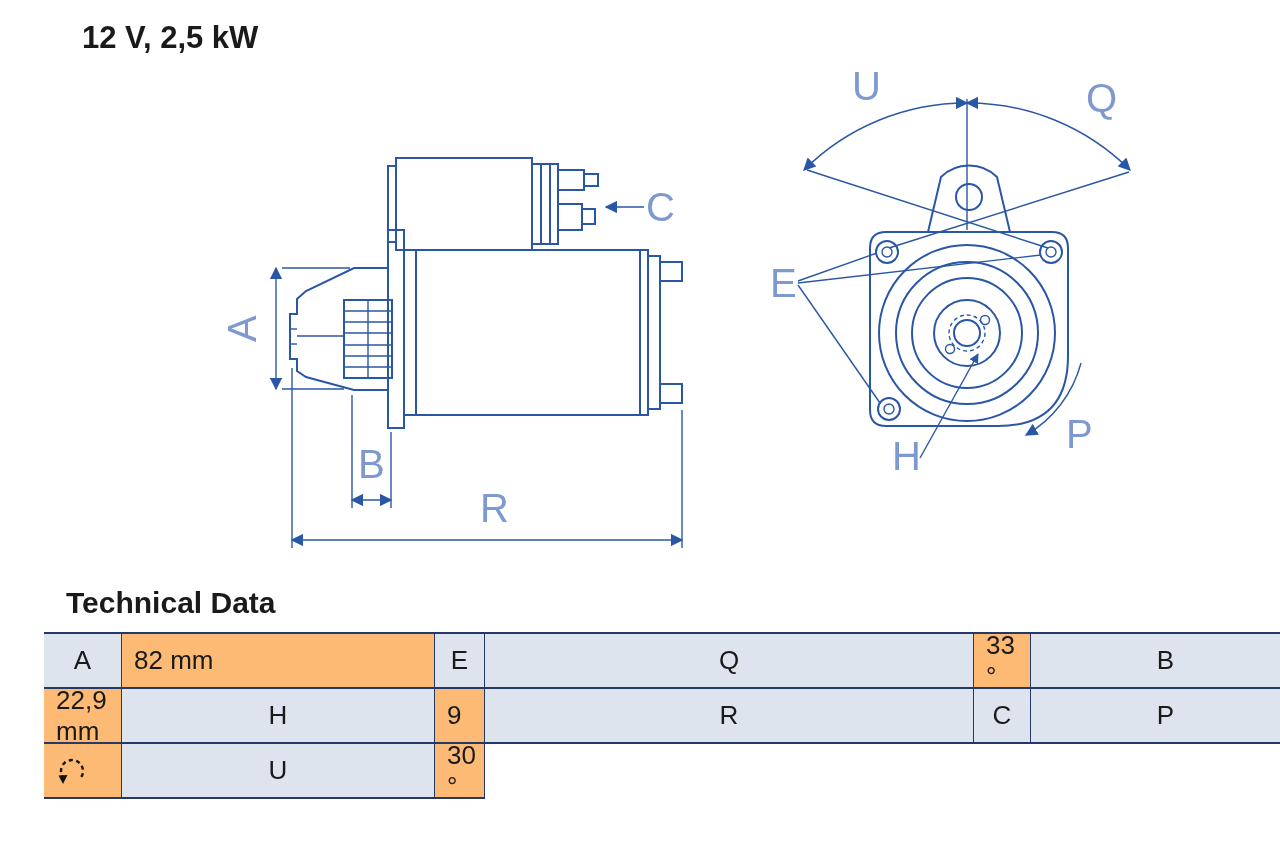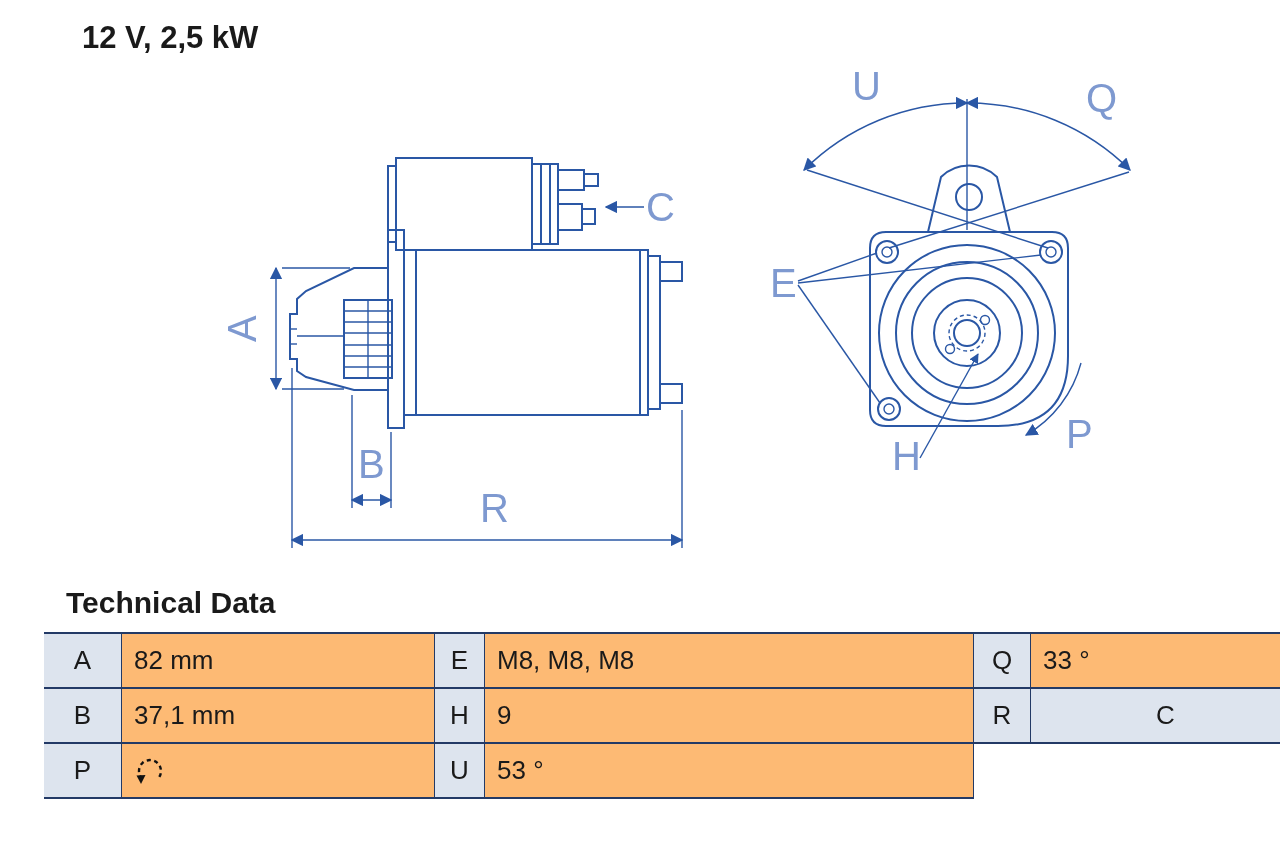--- a/index.html
+++ b/index.html
@@ -157,35 +157,34 @@
     </g>
   </svg>
 
   <div class="heading">Technical Data</div>
 
   <div class="table">
 
     <div class="cell key">A</div>
     <div class="cell val">82 mm</div>
     <div class="cell key">E</div>
-    <div class="cell val">M8, M8, M8</div>
     <div class="cell key">Q</div>
     <div class="cell val">33 °</div>
 
     <div class="cell key">B</div>
-    <div class="cell val">37,1 mm</div>
+    <div class="cell val">22,9 mm</div>
     <div class="cell key">H</div>
     <div class="cell val">9</div>
     <div class="cell key">R</div>
 
     <div class="cell key">C</div>
     <div class="cell key">P</div>
     <div class="cell val">
       <svg width="32" height="30" viewBox="0 0 32 30">
         <path d="M8.2,22.8 A11,11 0 1 1 23.8,22.8" fill="none" stroke="#111" stroke-width="2.4" stroke-dasharray="4 3.5"></path>
         <polygon points="2.5,19.5 11.5,19 7,28" fill="#111"></polygon>
       </svg>
     </div>
     <div class="cell key">U</div>
-    <div class="cell val">53 °</div>
+    <div class="cell val">30 °</div>
   </div>
 
 </div>
 
 </body></html>

